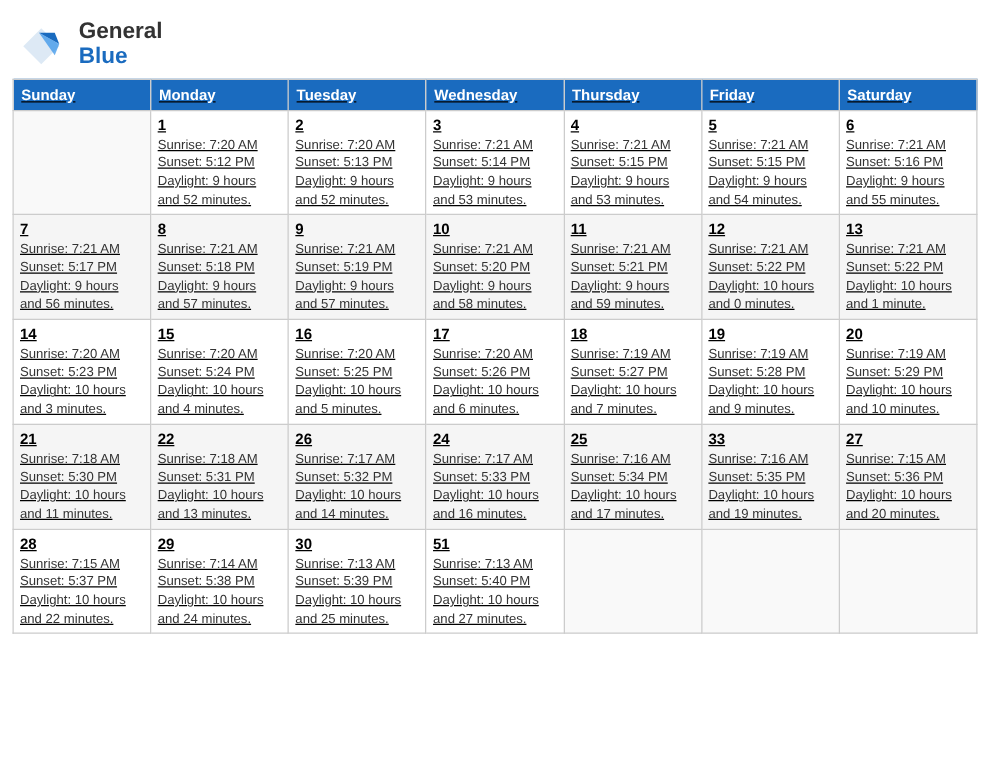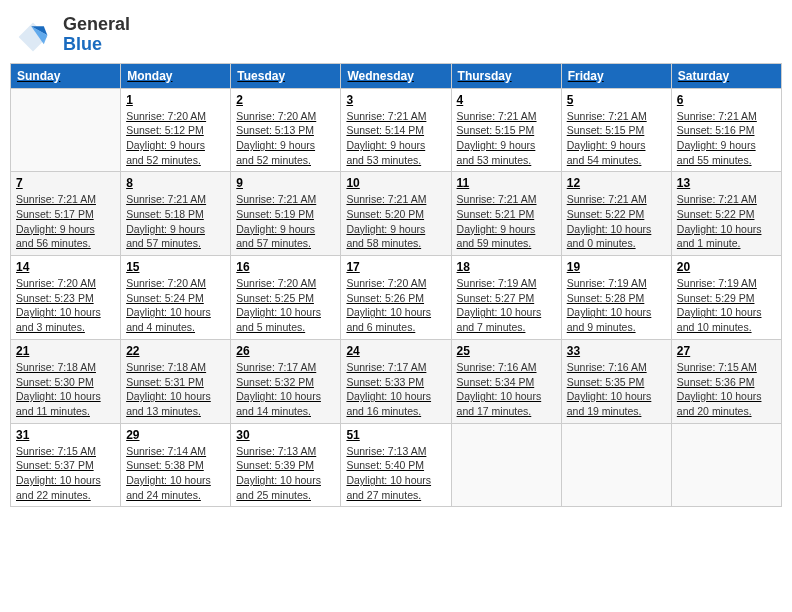--- a/index.html
+++ b/index.html
@@ -315,21 +315,21 @@
         <td>
           <span class="day-number">27</span>
           <div class="day-info" style="white-space: pre-line;">Sunrise: 7:15 AM
 Sunset: 5:36 PM
 Daylight: 10 hours
 and 20 minutes.</div>
         </td>
       </tr>
       <tr class="row-normal">
         <td>
-          <span class="day-number">31</span>
+          <span class="day-number">28</span>
           <div class="day-info" style="white-space: pre-line;">Sunrise: 7:15 AM
 Sunset: 5:37 PM
 Daylight: 10 hours
 and 22 minutes.</div>
         </td>
         <td>
           <span class="day-number">29</span>
           <div class="day-info" style="white-space: pre-line;">Sunrise: 7:14 AM
 Sunset: 5:38 PM
 Daylight: 10 hours

